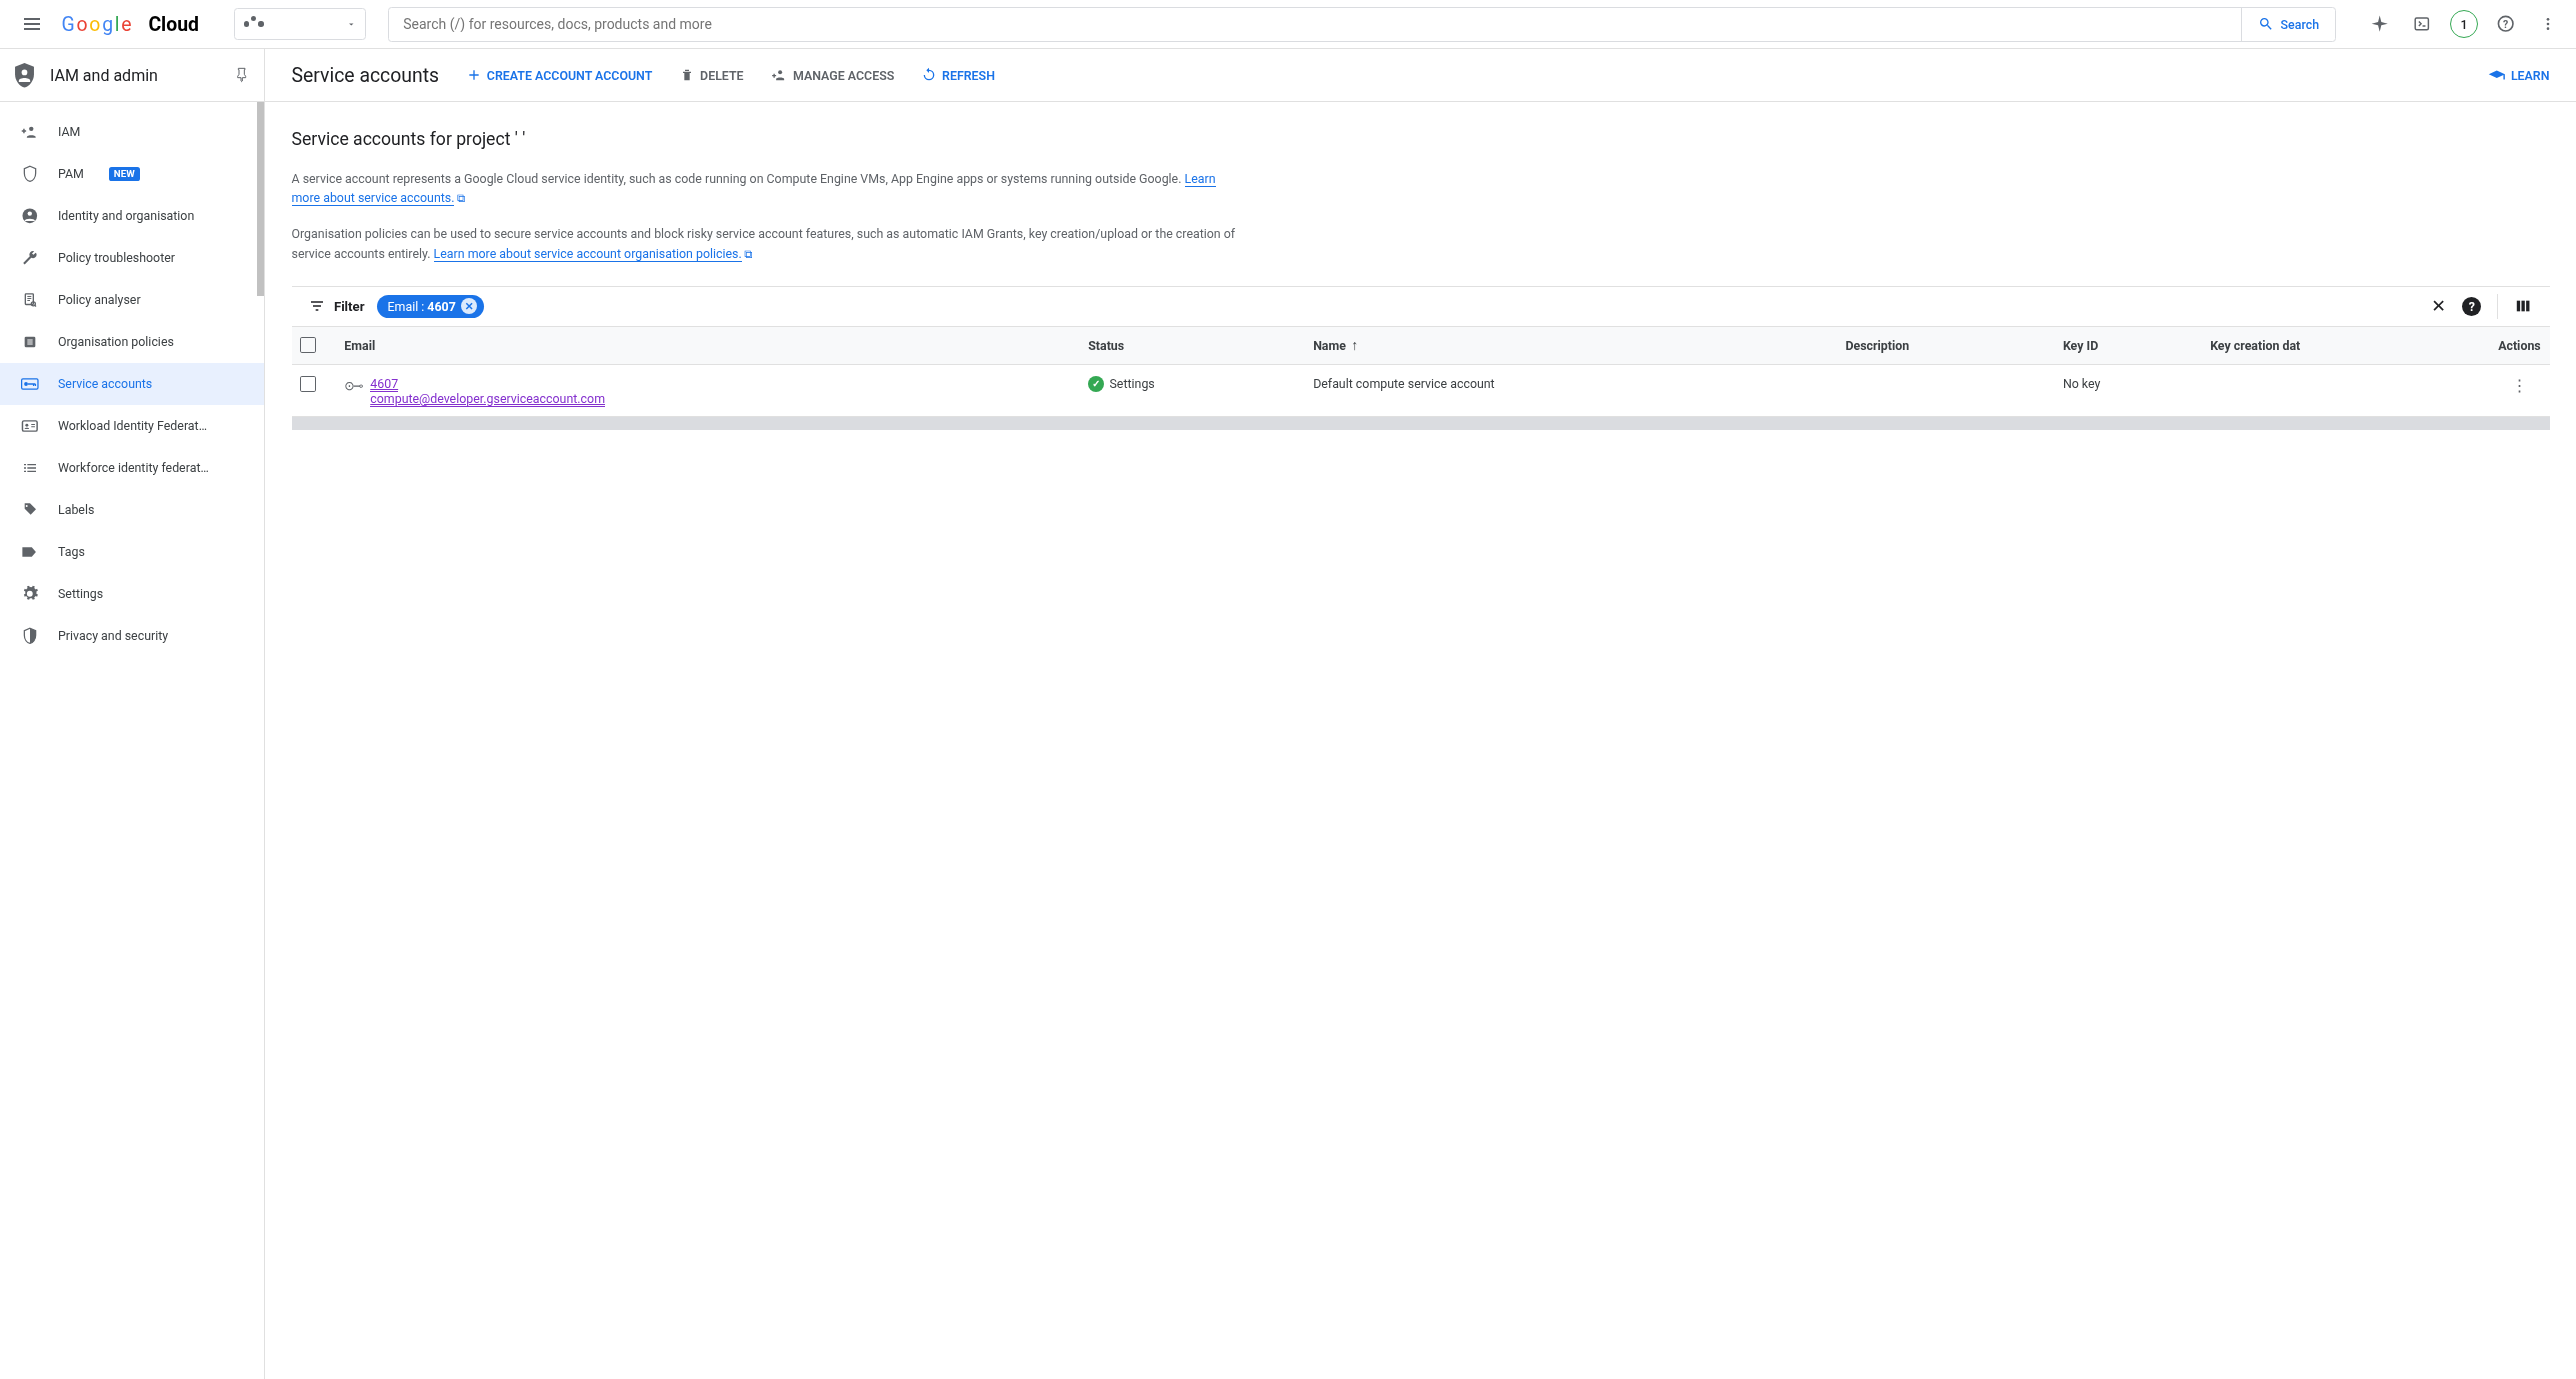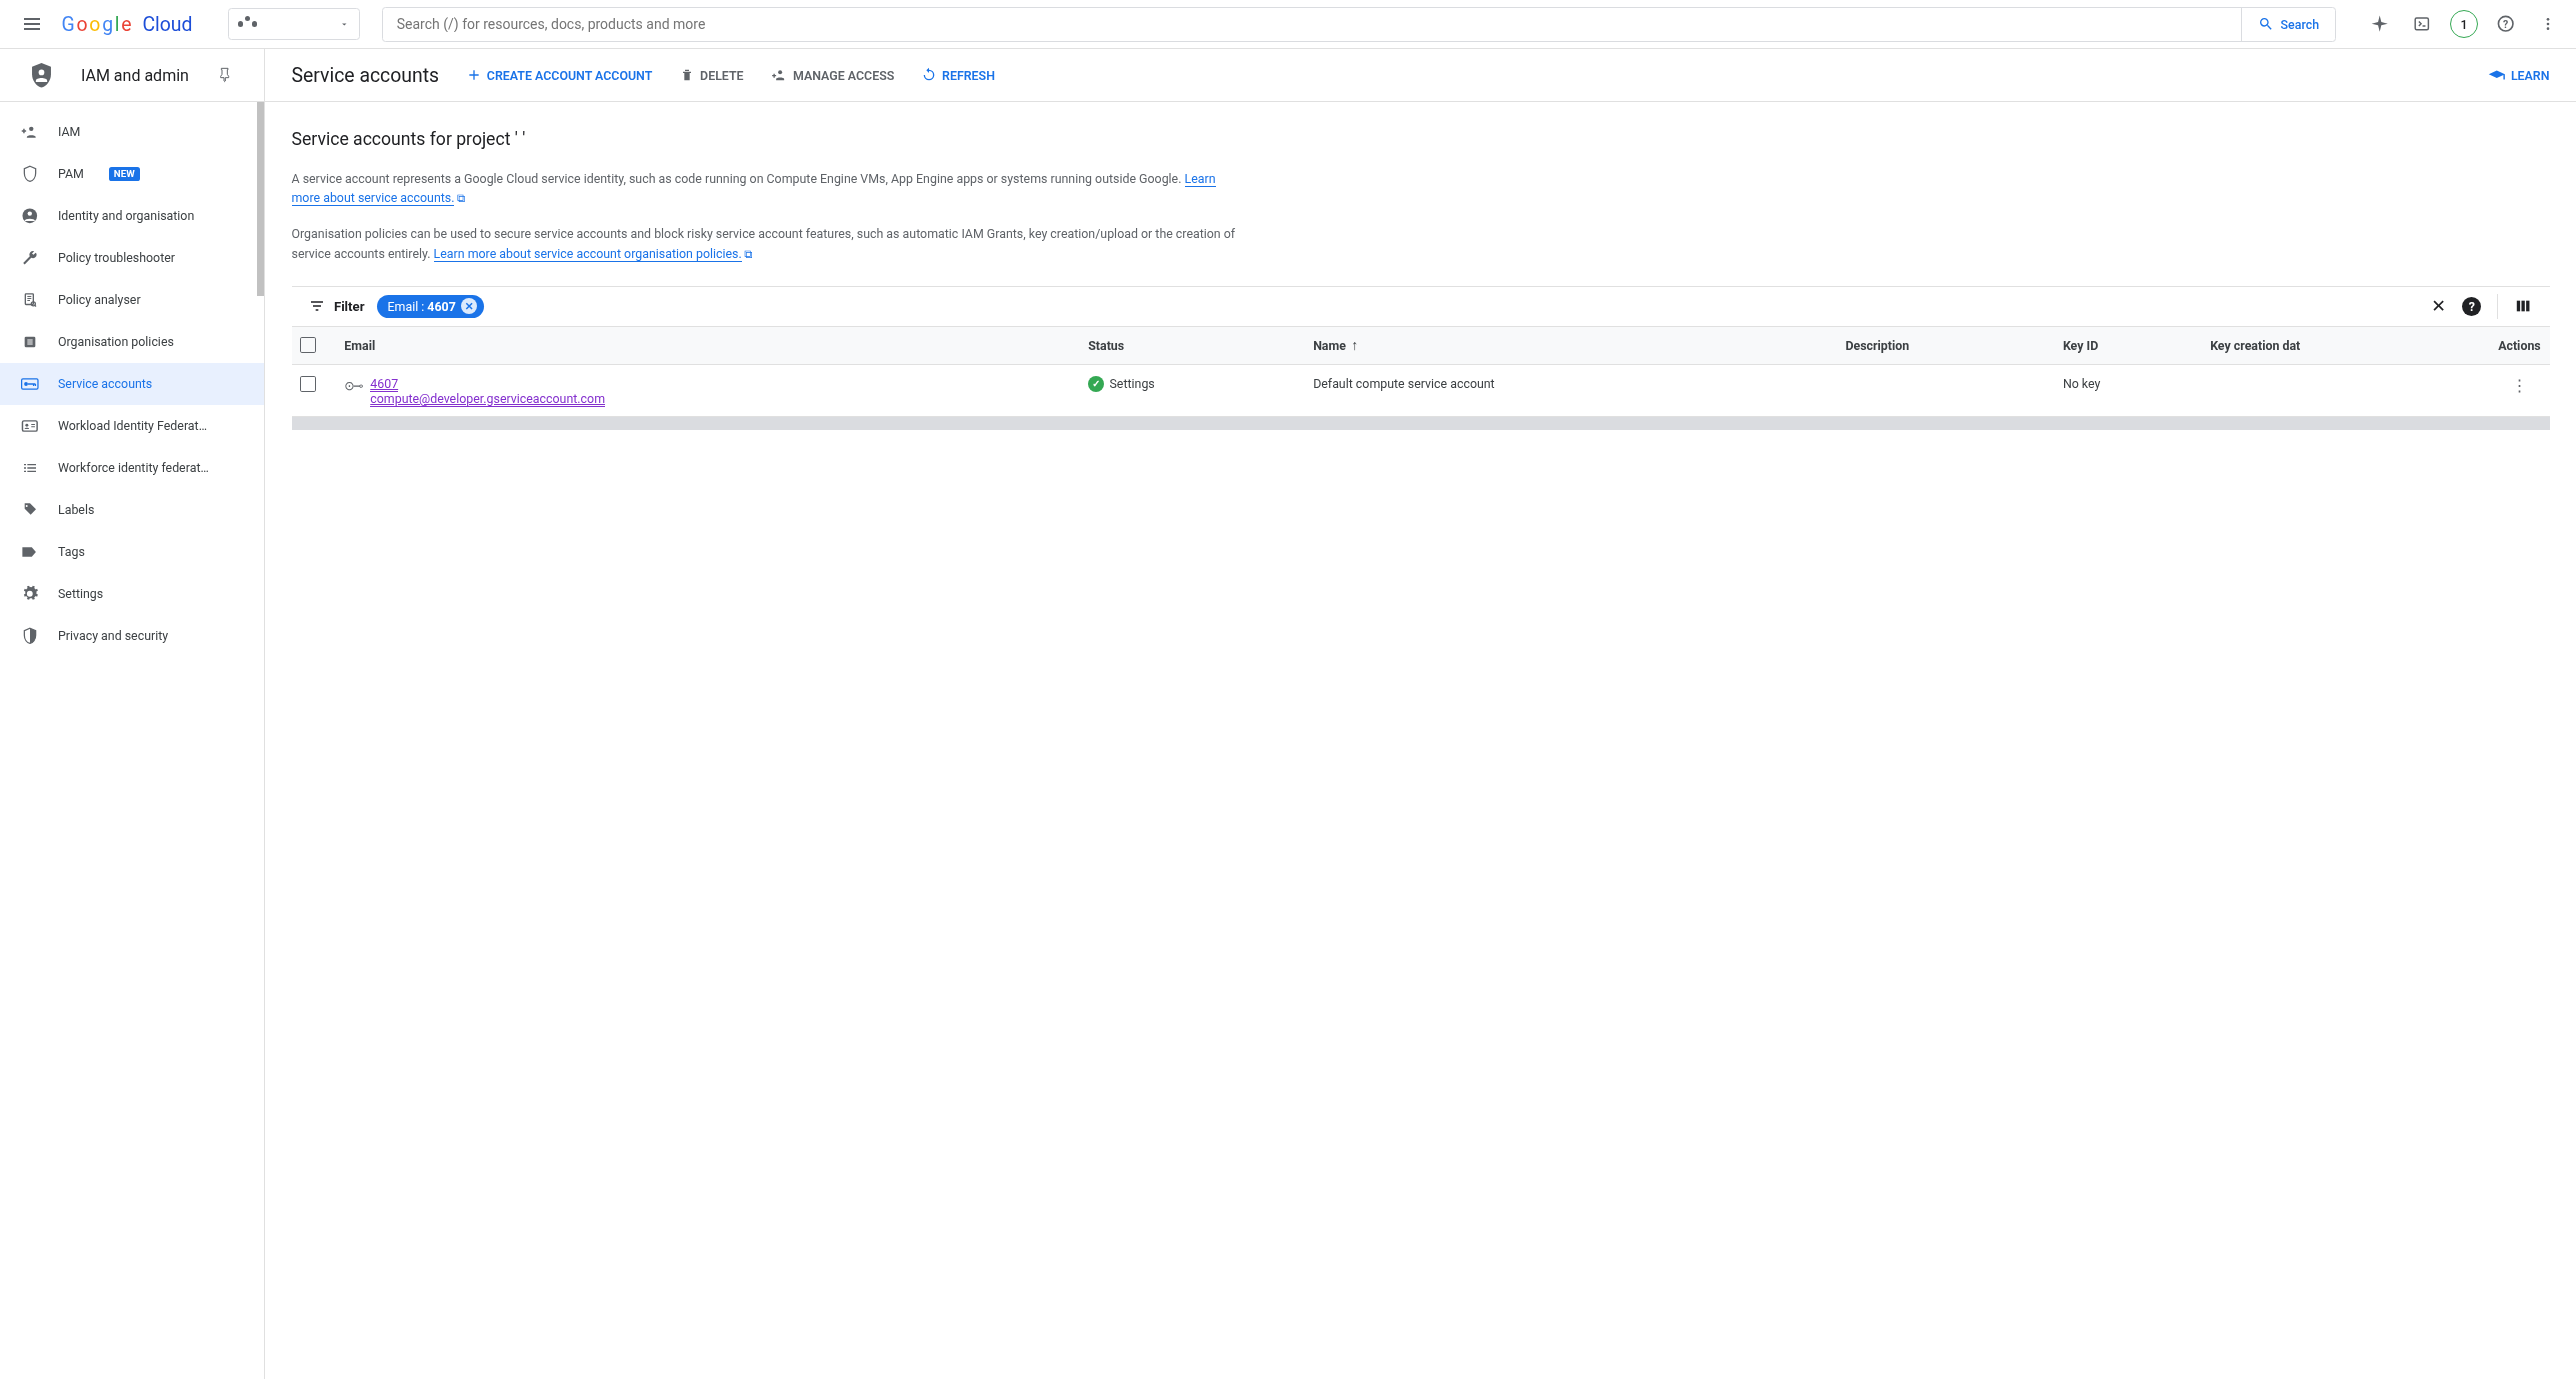--- a/index.html
+++ b/index.html
@@ -12,21 +12,21 @@
   align-items: center;
   padding: 0 10.6px;
   border-bottom: 0.9px solid #e0e0e0;
   gap: 8.8px;
 }
 .hamburger { width: 42px; height: 42px; display:flex; align-items:center; justify-content:center; cursor:pointer; }
 .hamburger-lines { display:flex; flex-direction:column; gap:3.5px; }
 .hamburger-lines span { width:16px; height:1.8px; background:#5f6368; }
 .logo { display:flex; align-items:center; gap:1.8px; font-size:19.4px; font-weight:400; cursor:pointer; }
 .logo-g1{color:#4285F4;} .logo-o1{color:#EA4335;} .logo-o2{color:#FBBC05;} .logo-g2{color:#4285F4;} .logo-l{color:#34A853;} .logo-e{color:#EA4335;}
-.logo-cloud { color:#1d4ed8; margin-left:9px; }
+.logo-cloud { color:#000000; margin-left:15px;font-weight:bold; }
 .project-select {
   margin-left: 26.5px;
   height: 32px; min-width: 132px;
   border:0.9px solid #dadce0; border-radius:3.5px;
   display:flex; align-items:center; justify-content:space-between;
   padding:0 8.8px; cursor:pointer; color:#5f6368;
 }
 .project-dots { display:flex; gap:1.8px; }
 .project-dots span { width:5.3px; height:5.3px; border-radius:50%; background:#5f6368; }
 .search-container {
@@ -42,21 +42,21 @@
   display:flex; align-items:center; gap:7px; color:#1a73e8; font-weight:500; cursor:pointer;
 }
 .search-btn svg { width:16px; height:16px; fill:#1a73e8; }
 .header-icons { display:flex; align-items:center; gap:7px; margin-left:17.6px; }
 .hicon { width:35px; height:35px; display:flex; align-items:center; justify-content:center; cursor:pointer; color:#5f6368; }
 .badge-circle { width:28px; height:28px; border:1.8px solid #34a853; border-radius:50%; display:flex; align-items:center; justify-content:center; color:#202124; font-weight:500; }
 
 
 .body-row { display:flex; height: calc(100vh - 49px); }
 .sidebar { width:265px; border-right:0.9px solid #e0e0e0; display:flex; flex-direction:column; overflow-y:auto; position:relative; }
-.sidebar-header { height:53px; display:flex; align-items:center; padding:0 30px; gap:28px; border-bottom:0.9px solid #e0e0e0; position:relative; }
+.sidebar-header { height:53px; display:flex; align-items:center; padding:0 13px; gap:14px; border-bottom:0.9px solid #e0e0e0; position:relative; }
 .sidebar-header-title { font-size:16px; font-weight:400; flex:1; }
 .pin-icon { color:#5f6368; cursor:pointer; }
 .nav-list { padding:8.8px 0; }
 .nav-item {
   height:42px; display:flex; align-items:center; padding:0 21px; gap:19.4px;
   cursor:pointer; font-size:12.4px; color:#3c4043;
 }
 .nav-item.active { background:#e8f0fe; color:#1a73e8; }
 .nav-item.active .nav-icon { color:#1a73e8; }
 .nav-icon { width:17.6px; height:17.6px; display:flex; align-items:center; justify-content:center; color:#5f6368; flex-shrink:0; }

